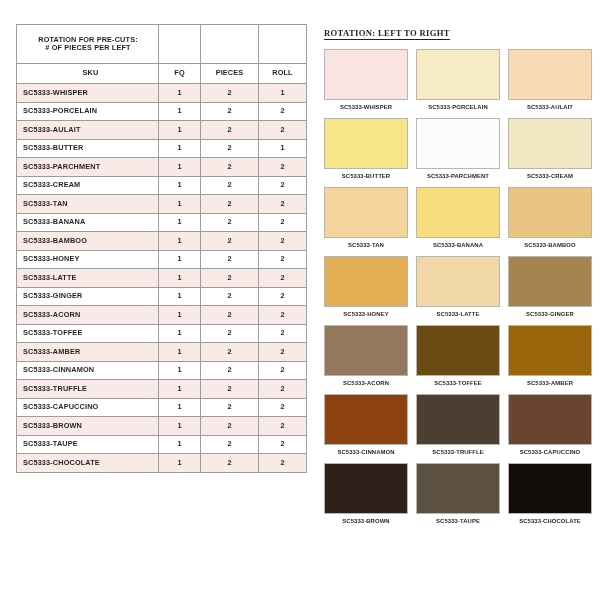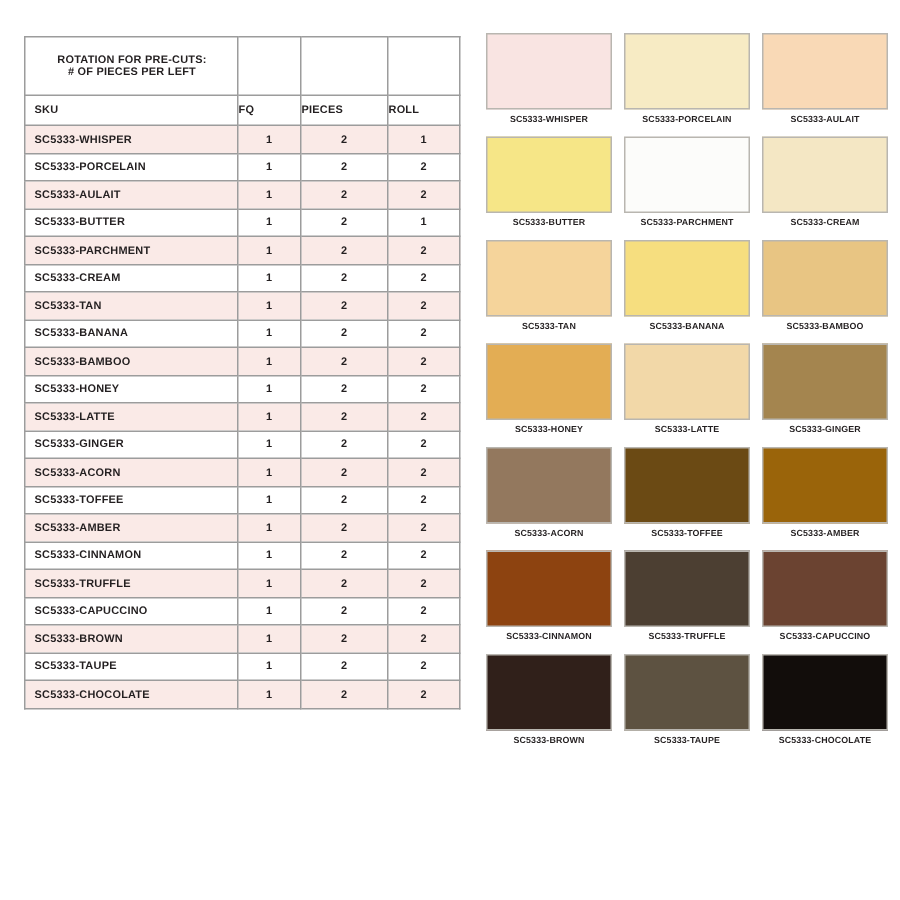--- a/index.html
+++ b/index.html
@@ -55,25 +55,25 @@
     font-size: 8px;
     line-height: 1.55;
     vertical-align: middle;
   }
   .title-cell .tl { display: block; white-space: nowrap; }
   .blank-cell { background: #ffffff; }
 
   .hdr-cell {
     height: 19px;
     font-size: 7.6px;
-    text-align: left;
+    text-align: center;
     padding: 0 !important;
   }
   .hdr-sku {
-    text-align: left;
+    text-align: center;
     padding-left: 6px !important;
   }
   tbody tr { height: 17.5px; }
   td.sku {
     text-align: left;
     padding-left: 6px !important;
     height: 17.5px;
   }
   td.num {
     text-align: center;
@@ -280,20 +280,21 @@
             <td class="sku">SC5333-CHOCOLATE</td>
             <td class="num">1</td>
             <td class="num">2</td>
             <td class="num">2</td>
           </tr>
         </tbody>
     </table>
   </div>
 
   <div class="swatch-panel">
+    <div class="swatch-heading">ROTATION: LEFT TO RIGHT</div>
     <div class="swatch-grid" id="swatch-grid">
         <div class="swatch-cell">
           <div class="swatch-chip" style="background: rgb(249, 228, 226);"></div>
           <div class="swatch-label">SC5333-WHISPER</div>
         </div>
         <div class="swatch-cell">
           <div class="swatch-chip" style="background: rgb(247, 235, 196);"></div>
           <div class="swatch-label">SC5333-PORCELAIN</div>
         </div>
         <div class="swatch-cell">

